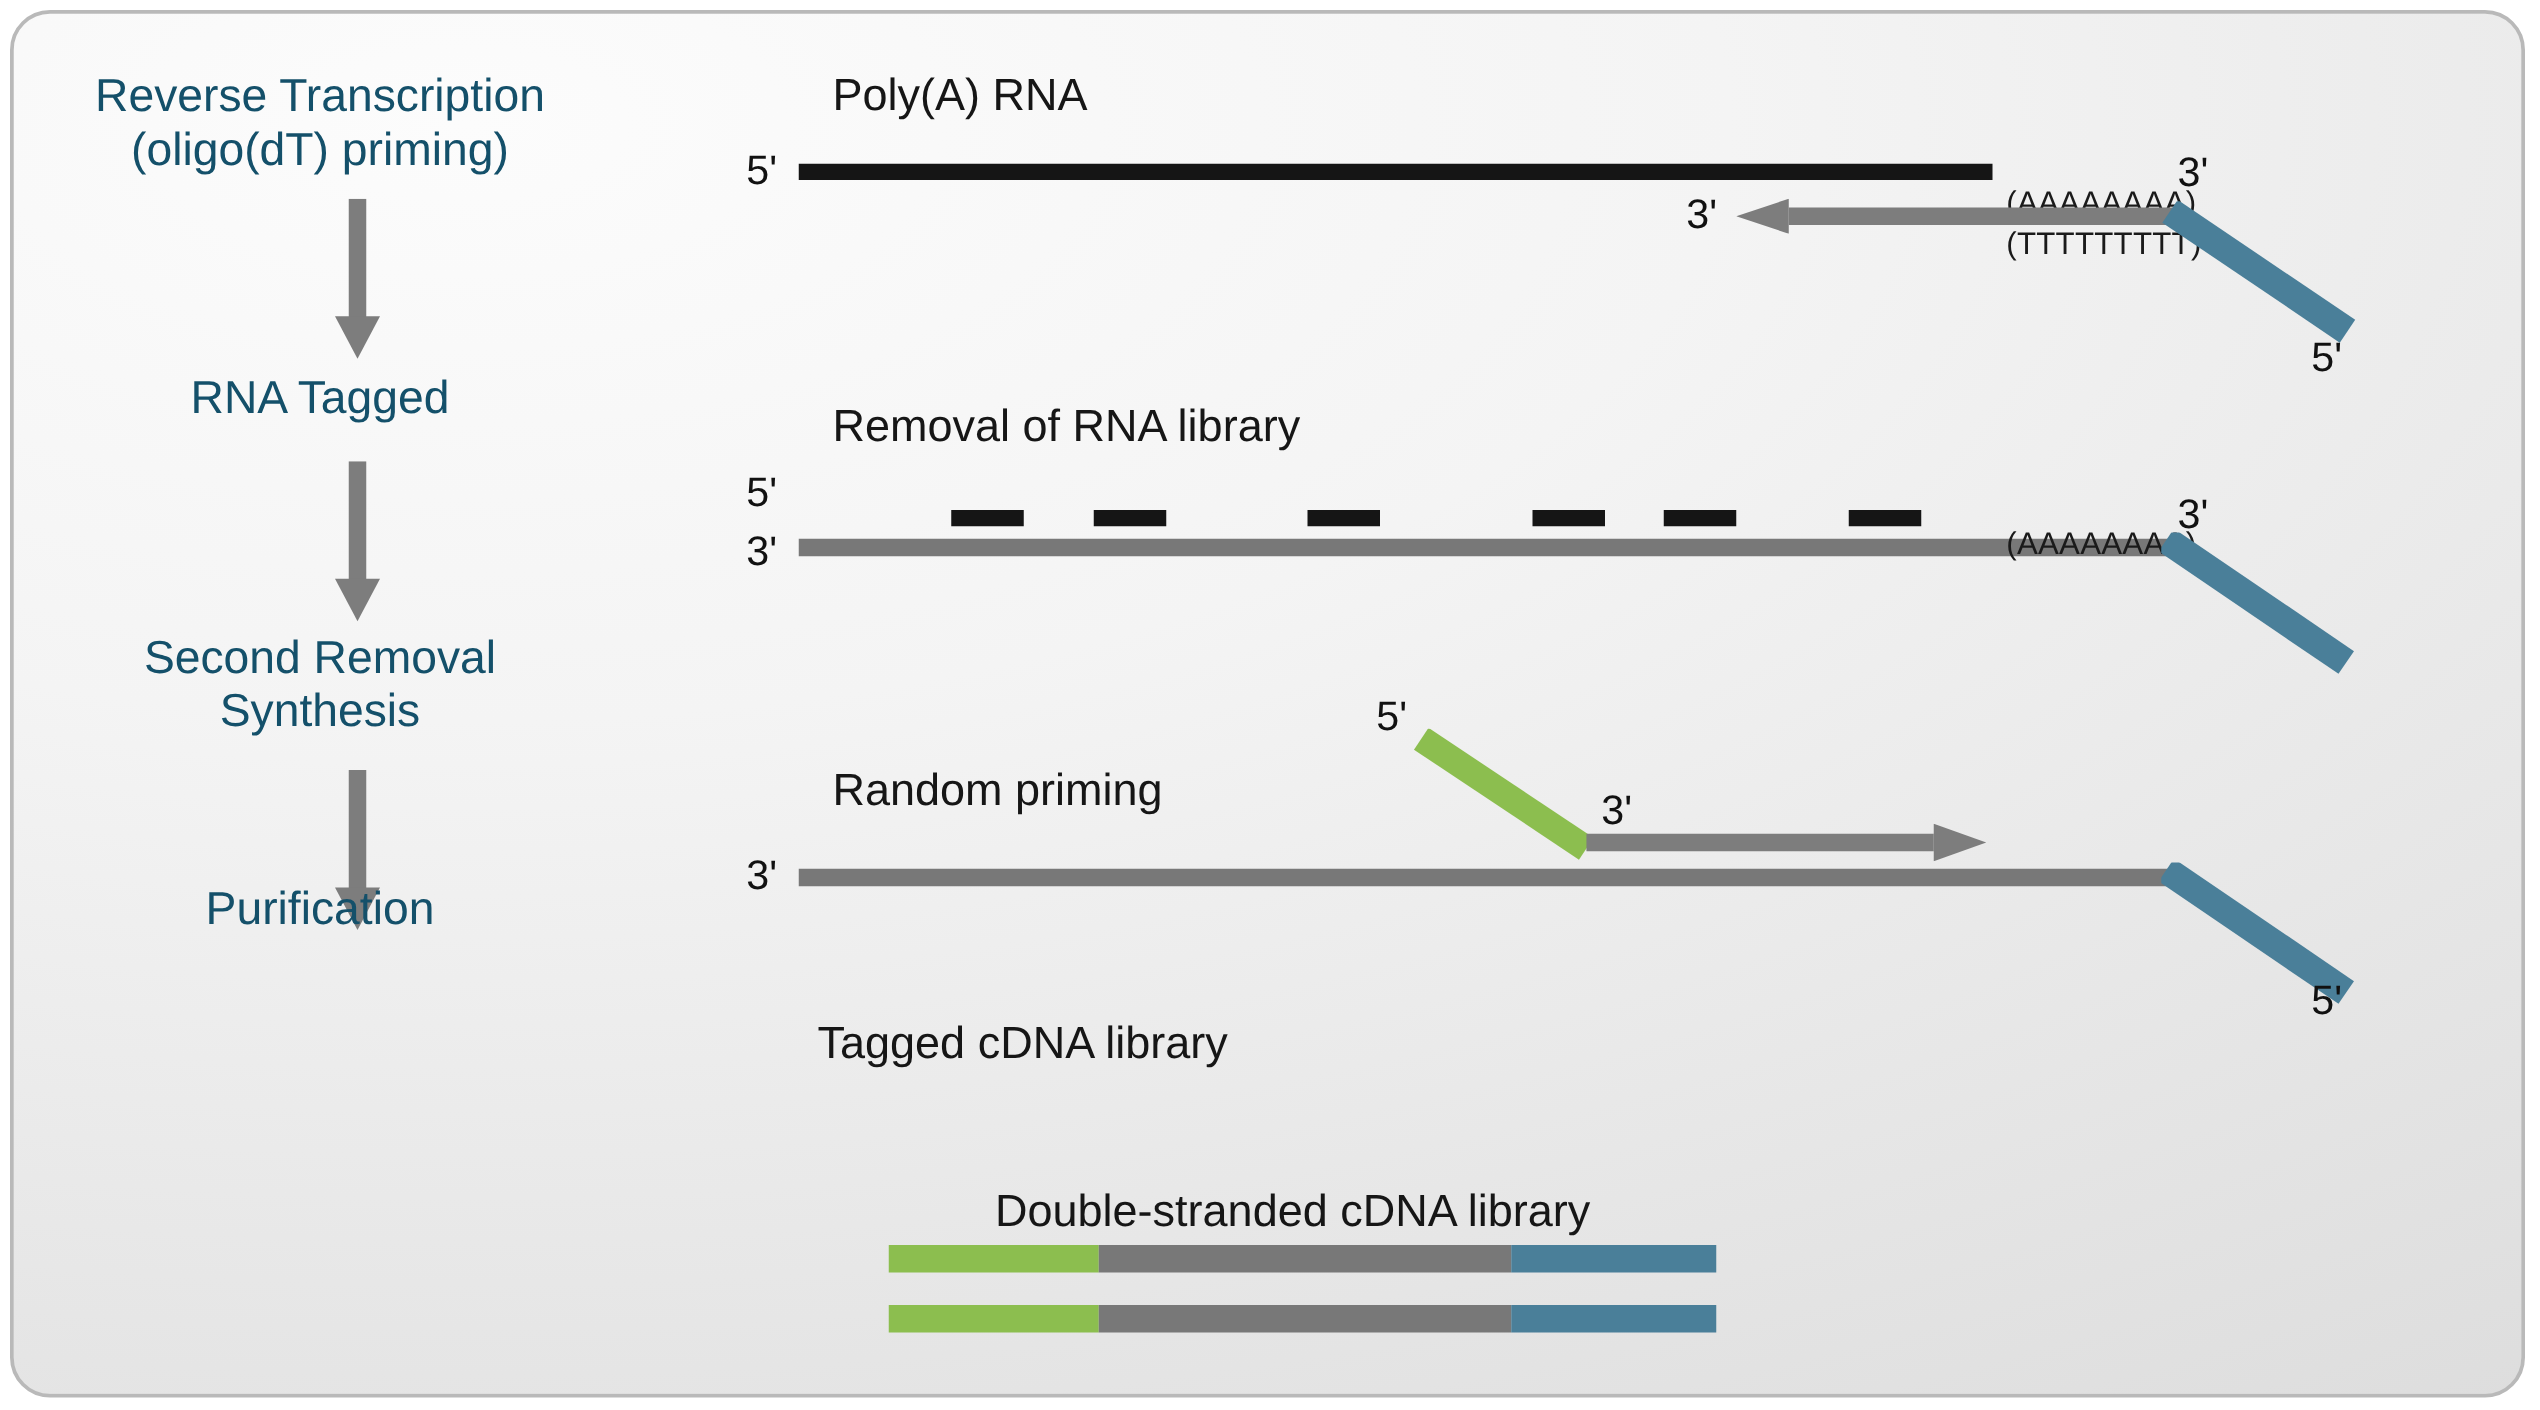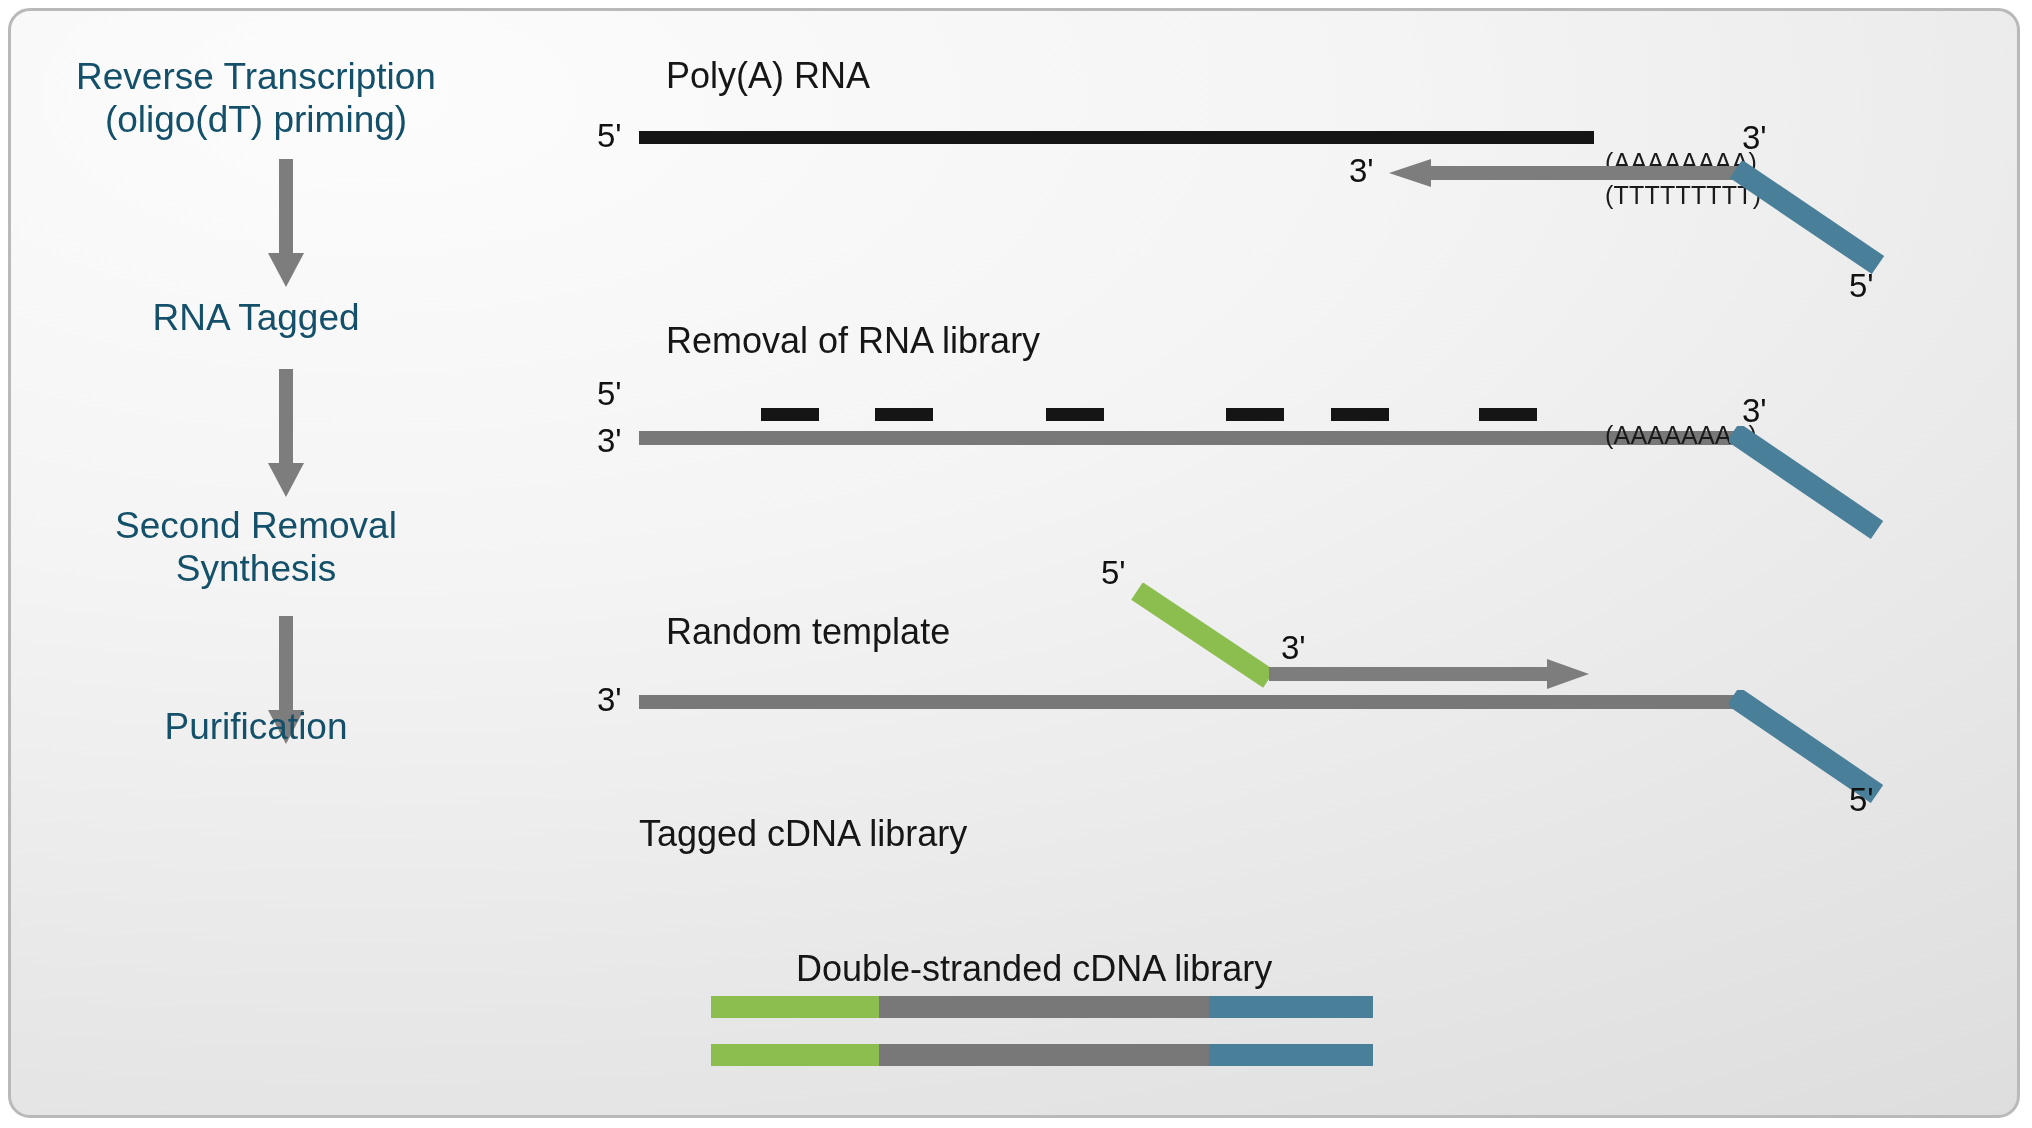--- a/index.html
+++ b/index.html
@@ -18,21 +18,21 @@
     background: #ffffff;
   }
   #frame {
     position: absolute;
     left: 8px;
     top: 8px;
     width: 2012px;
     height: 1110px;
     box-sizing: border-box;
     border: 3px solid #b9b9b9;
-    border-radius: 22px;
+    border-radius: 32px;
     background:
       radial-gradient(140% 120% at 18% 8%, #fcfcfc 0%, #f4f4f4 36%, #e7e7e7 70%, #dcdcdc 100%);
     overflow: hidden;
   }
   .abs { position: absolute; }
 
   
   .step-label {
     position: absolute;
     text-align: center;
@@ -161,21 +161,21 @@
     <div class="strand" style="left:628px; top:420px; width:1106px; height:14px; background:#787878;"></div>
 
     <div class="seq-label" style="left:1594px; top:392px;">(AAAAAAAA)</div>
 
     <div class="tick-label" style="left:1731px; top:383px;">3'</div>
 
     <svg class="abs" style="left:1718px; top:415px;" width="200" height="120" viewBox="0 0 200 120">
       <line x1="4" y1="6" x2="148" y2="104" stroke="#4a7f99" stroke-width="22"></line>
     </svg>
 
-    <div class="section-title" style="left:655px; top:603px;">Random template</div>
+    <div class="section-title" style="left:655px; top:603px;">Random priming</div>
 
     <div class="tick-label" style="left:1090px; top:545px;">5'</div>
 
     <svg class="abs" style="left:1118px; top:572px;" width="160" height="110" viewBox="0 0 160 110">
       <line x1="8" y1="8" x2="140" y2="96" stroke="#8cbe4f" stroke-width="21"></line>
     </svg>
 
     <div class="tick-label" style="left:1270px; top:620px;">3'</div>
 
     <svg class="abs" style="left:1258px; top:648px;" width="320" height="30" viewBox="0 0 320 30">
@@ -186,21 +186,21 @@
     <div class="tick-label" style="left:586px; top:672px;">3'</div>
 
     <div class="strand" style="left:628px; top:684px; width:1106px; height:14px; background:#787878;"></div>
 
     <svg class="abs" style="left:1718px; top:679px;" width="200" height="120" viewBox="0 0 200 120">
       <line x1="4" y1="6" x2="148" y2="104" stroke="#4a7f99" stroke-width="22"></line>
     </svg>
 
     <div class="tick-label" style="left:1838px; top:772px;">5'</div>
 
-    <div class="section-title" style="left:628px; top:805px;">Tagged cDNA library</div>
+    <div class="section-title" style="left:643px; top:805px;">Tagged cDNA library</div>
 
     <div class="section-title" style="left:785px; top:940px;">Double-stranded cDNA library</div>
 
     <div class="ds-bar" style="left:700px; top:985px; width:168px; background:#8cbe4f;"></div>
     <div class="ds-bar" style="left:868px; top:985px; width:330px; background:#787878;"></div>
     <div class="ds-bar" style="left:1198px; top:985px; width:164px; background:#4a7f99;"></div>
 
     <div class="ds-bar" style="left:700px; top:1033px; width:168px; background:#8cbe4f;"></div>
     <div class="ds-bar" style="left:868px; top:1033px; width:330px; background:#787878;"></div>
     <div class="ds-bar" style="left:1198px; top:1033px; width:164px; background:#4a7f99;"></div>

